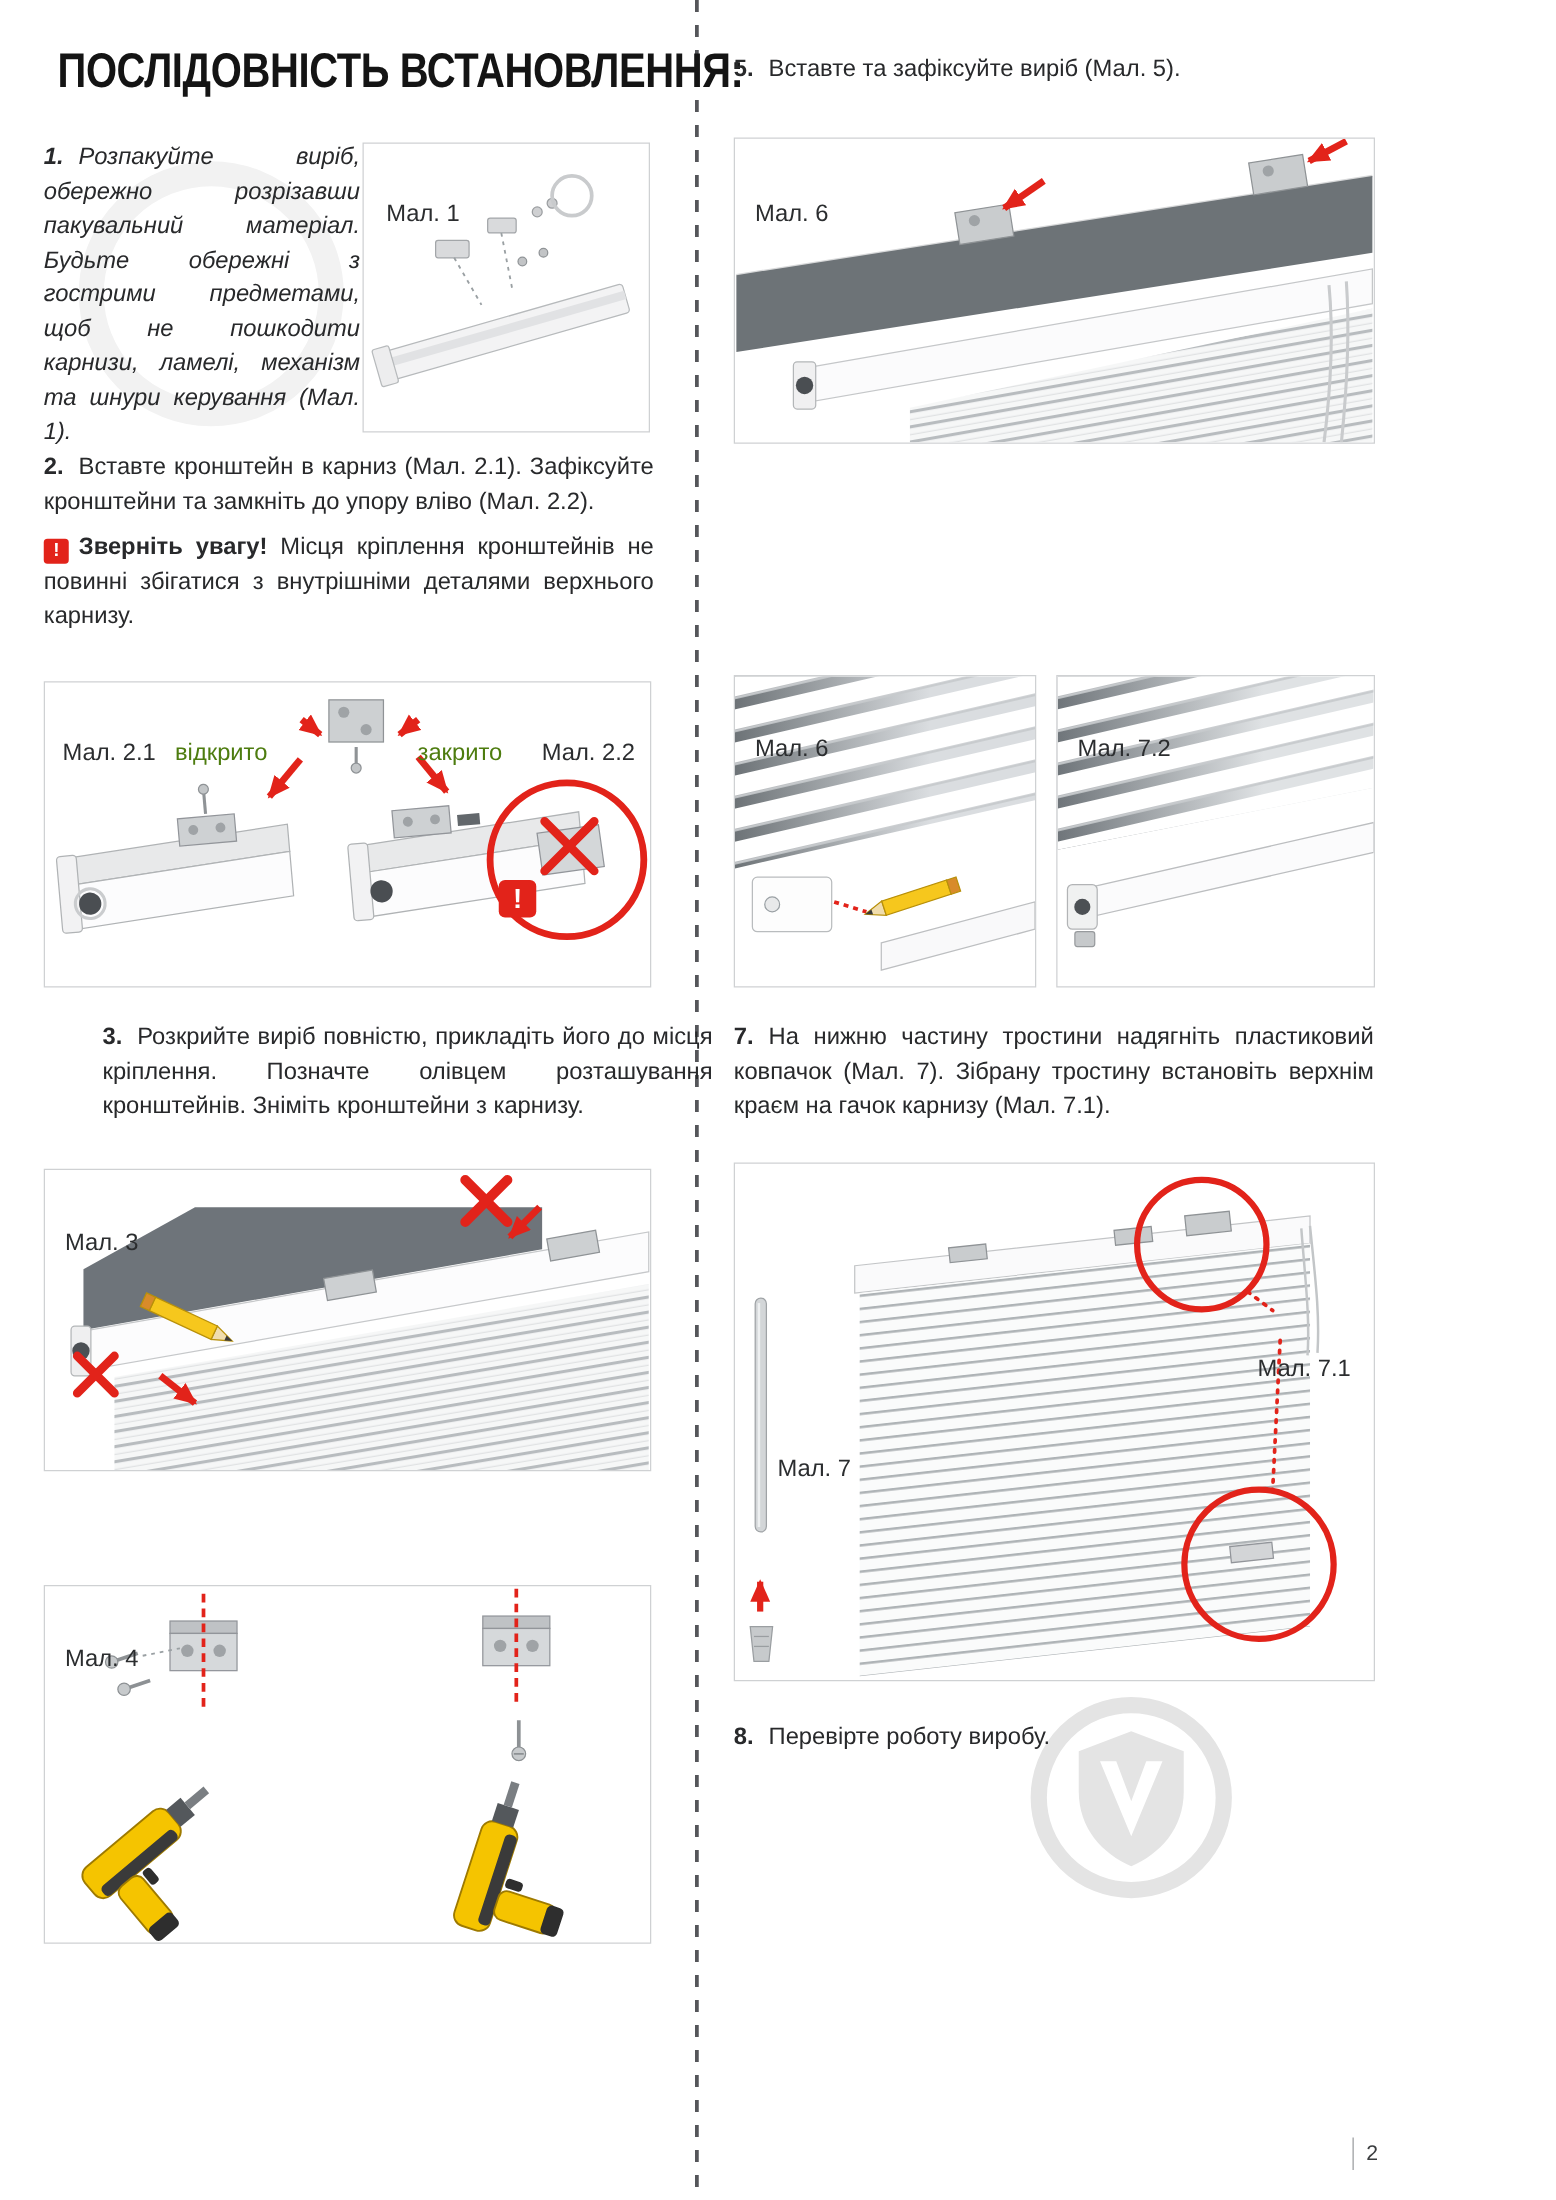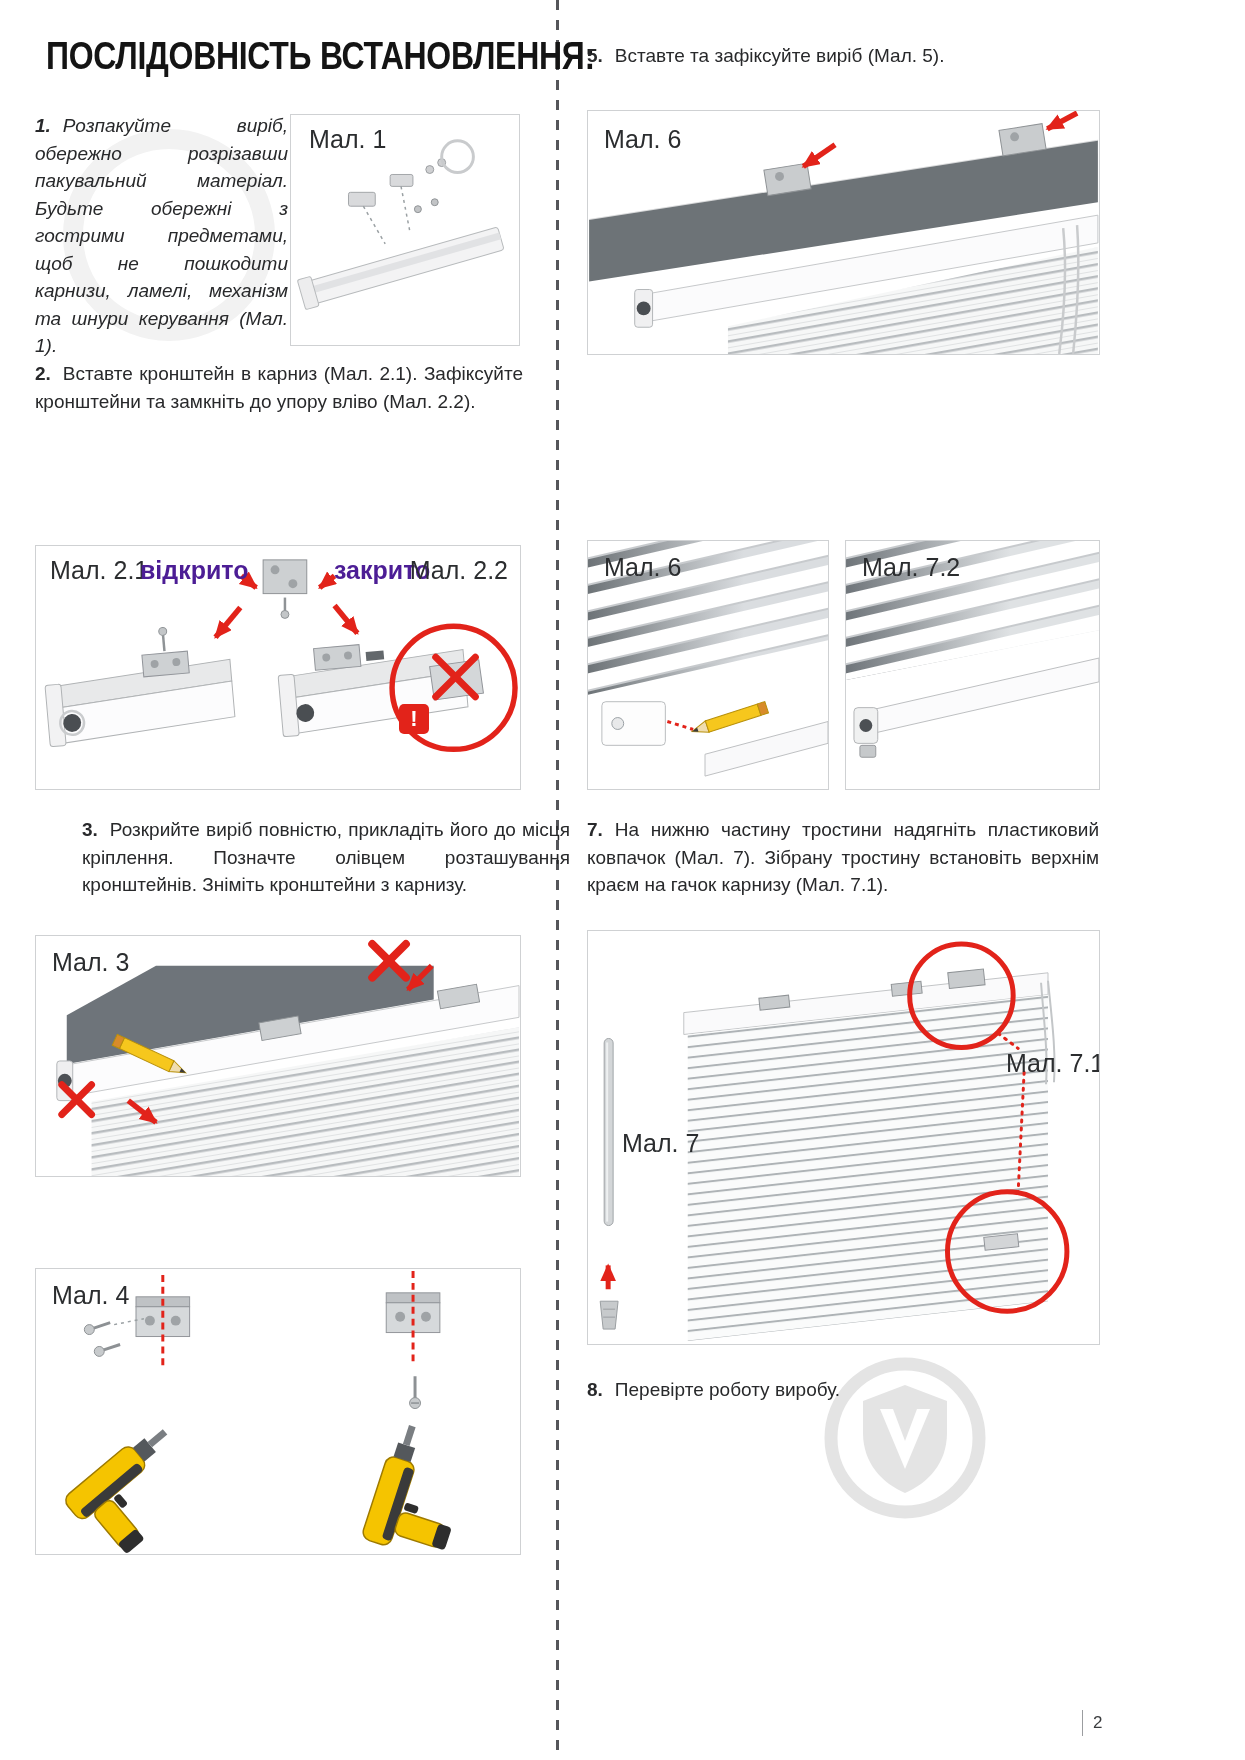--- a/index.html
+++ b/index.html
@@ -11,22 +11,22 @@
     background:repeating-linear-gradient(to bottom,#55565a 0 10px, transparent 10px 20px); }
 
   .title { position:absolute; left:46px; top:34px; font-size:32px; font-weight:800;
     letter-spacing:-0.3px; color:#141414; transform:scaleY(1.22); transform-origin:left top; white-space:nowrap; }
 
   .step { position:absolute; font-size:19px; line-height:27.5px; text-align:justify; color:#28292b; z-index:2; }
   .step .stepnum { font-weight:700; margin-right:12px; }
 
   .fig { position:absolute; background:#fff; border:1.5px solid #cfd1d3; overflow:hidden; z-index:1; }
   .fig svg { position:absolute; left:0; top:0; width:100%; height:100%; }
-  .fig-label { position:absolute; font-size:25px; color:#2b2d2f; z-index:3; white-space:nowrap; }
-  .fig-label.red { color:#4c1d95; font-weight:700; }
+  .fig-label { position:absolute; font-size:19px; color:#2b2d2f; z-index:3; white-space:nowrap;margin-top:36px; }
+  .fig-label.red { color:#4d7c0f; font-weight:400; }
 
   .warn-badge { display:inline-block; width:20px; height:20px; background:#e2231a; color:#fff;
     font-weight:700; text-align:center; line-height:20px; border-radius:3px; margin-right:8px;
     font-size:15px; vertical-align:-2px; }
   .warn-badge-lg { position:absolute; width:30px; height:30px; background:#e2231a; color:#fff;
     font-weight:700; text-align:center; line-height:30px; border-radius:5px; font-size:22px; z-index:4; }
 
   .watermark { position:absolute; z-index:0; }
   .pagenum { position:absolute; left:1082px; top:1710px; font-size:17px; color:#3a3c3e;
     border-left:1px solid #9b9da0; padding-left:10px; height:26px; line-height:26px; z-index:2; }
@@ -69,20 +69,23 @@
       <g stroke="#9aa0a3" stroke-dasharray="3 4" fill="none" stroke-width="1.5">
         <path d="M73 92 L95 130"></path>
           <path d="M111 72 L120 118"></path>
       </g>
       <circle cx="168" cy="42" r="16" fill="none" stroke="#c9cbcd" stroke-width="3"></circle>
     </svg>
   </div>
 
   <p class="step" style="left:35px; top:360px; width:488px;">
     <b class="stepnum">2.</b><span>Вставте кронштейн в карниз (Мал. 2.1). Зафіксуйте кронштейни та замкніть до упору вліво (Мал. 2.2).</span>
+  </p>
+  <p class="step" style="left:35px; top:424px; width:488px;">
+    <span class="warn-badge">!</span><b>Зверніть увагу!</b><span> Місця кріплення кронштейнів не повинні збігатися з внутрішніми деталями верхнього карнизу.</span>
   </p>
 
   <div class="fig" style="left:35px; top:545px; width:486px; height:245px;">
     <span class="fig-label" style="left:14px; top:10px;">Мал. 2.1</span>
     <span class="fig-label red" style="left:104px; top:10px;">відкрито</span>
     <span class="fig-label red" style="left:298px; top:10px;">закрито</span>
     <span class="fig-label" style="right:12px; top:10px;">Мал. 2.2</span>
     <span class="warn-badge-lg" style="left:363px; top:158px;">!</span>
     <svg viewBox="0 0 486 245">
       <defs>

